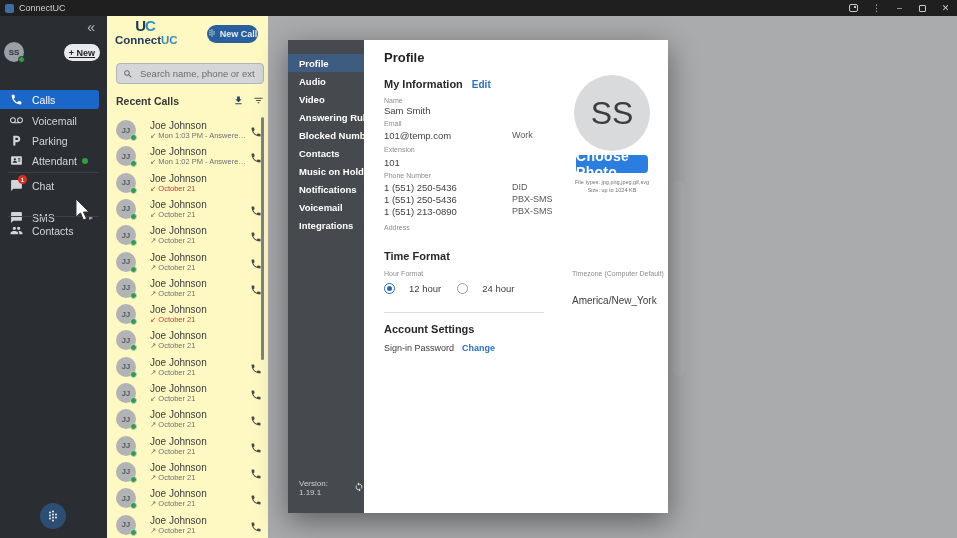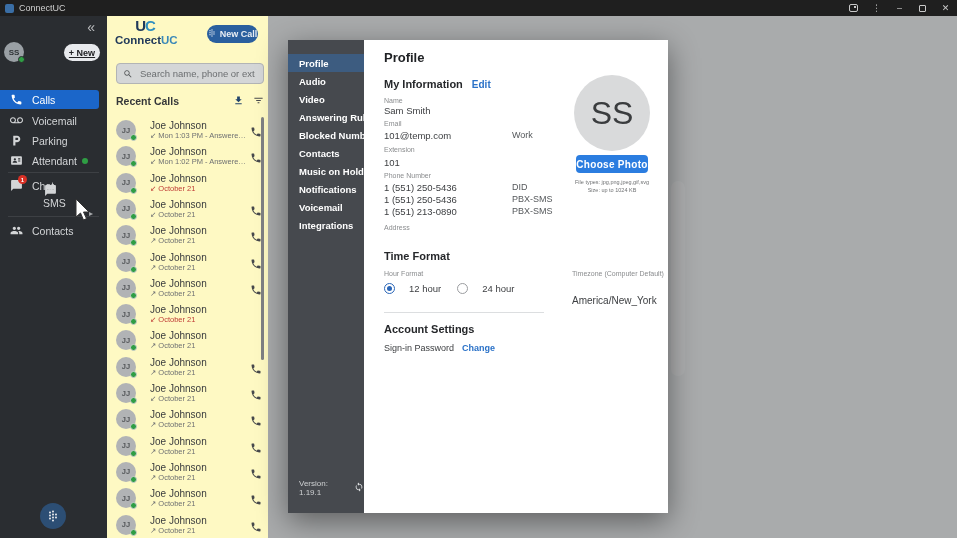--- a/index.html
+++ b/index.html
@@ -100,21 +100,21 @@
   .radio-opt.sel .radio-circ{border-color:#2a66b8;}
   .radio-opt.sel .radio-circ::after{content:"";position:absolute;left:2px;top:2px;width:5px;height:5px;border-radius:50%;background:#2a66b8;}
   .radio-lbl{font-size:9.5px;color:#3e4043;}
   .tz-label{position:absolute;left:208px;top:230px;font-size:7px;color:#8a8c8e;}
   .tz-value{position:absolute;left:208px;top:255px;font-size:10px;color:#3e4043;}
   .mc-divider{position:absolute;left:20px;top:272px;width:160px;height:1px;background:#dcdee0;}
   .as-hdr{position:absolute;left:20px;top:283px;}
   .pw-row{position:absolute;left:20px;top:303px;font-size:9px;color:#3e4043;display:flex;gap:8px;}
   .pw-row .link{font-size:9px;}
   .big-avatar{position:absolute;left:210px;top:35px;width:76px;height:76px;border-radius:50%;background:#d9dadb;color:#3a3c3e;font-size:32px;display:flex;align-items:center;justify-content:center;}
-  .choose-btn{position:absolute;left:212px;top:115px;width:72px;height:18px;border-radius:4px;background:#2b7de0;color:#fff;font-size:10px;font-weight:bold;display:flex;align-items:center;justify-content:center;letter-spacing:.3px;cursor:pointer;}
+  .choose-btn{position:absolute;left:212px;top:115px;width:72px;height:18px;border-radius:4px;background:#2b7de0;color:#fff;font-size:14px;font-weight:bold;display:flex;align-items:center;justify-content:center;letter-spacing:.3px;cursor:pointer;}
   .file-note{position:absolute;left:176px;top:138px;width:144px;text-align:center;font-size:5.5px;color:#6f7173;line-height:8px;}
 
   
   .cursor{position:absolute;left:74px;top:182px;width:20px;height:24px;z-index:60;pointer-events:none;}
 </style>
 </head>
 <body>
 
 <div class="app">
 
@@ -179,21 +179,21 @@
           </div>
           <div class="side-item" style="top: 160px; align-items: center;">
             <span class="icon">
               <svg viewBox="0 0 24 24">
                 <path fill="currentColor" d="M20 2H4c-1.1 0-2 .9-2 2v18l4-4h14c1.1 0 2-.9 2-2V4c0-1.1-.9-2-2-2z"></path>
               </svg>
               <span class="badge">1</span>
             </span>
             <span>Chat</span>
           </div>
-          <div class="side-item" style="top: 168px; flex-direction: column;">
+          <div class="side-item" style="top: 192px;">
             <span class="icon">
               <svg viewBox="0 0 24 24">
                 <path fill="currentColor" d="M20 2H4c-1.1 0-2 .9-2 2v18l4-4h14c1.1 0 2-.9 2-2V4c0-1.1-.9-2-2-2zM8 11H6V9h2v2zm5 0h-2V9h2v2zm5 0h-2V9h2v2z"></path>
               </svg>
             </span>
             <span>SMS</span>
             <span class="chev">▸</span>
           </div>
           <div class="side-item" style="top: 205px;">
             <span class="icon">

